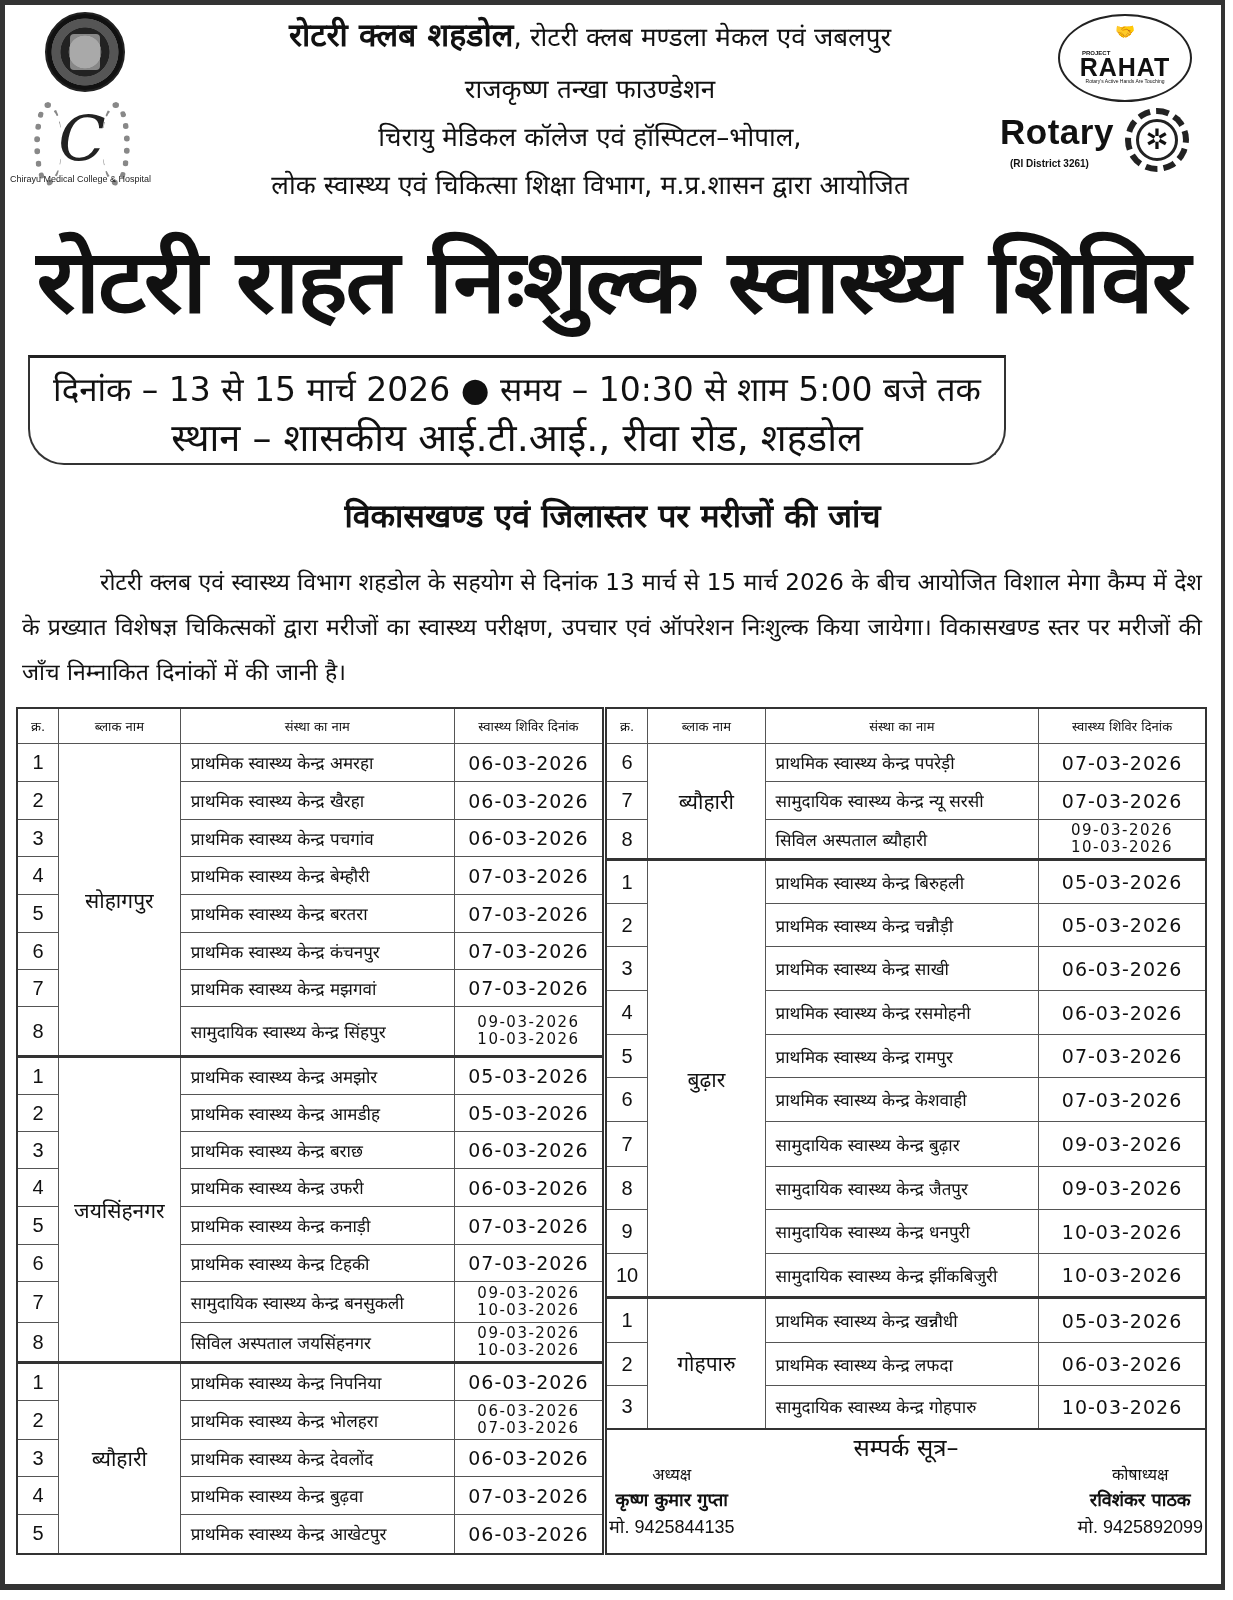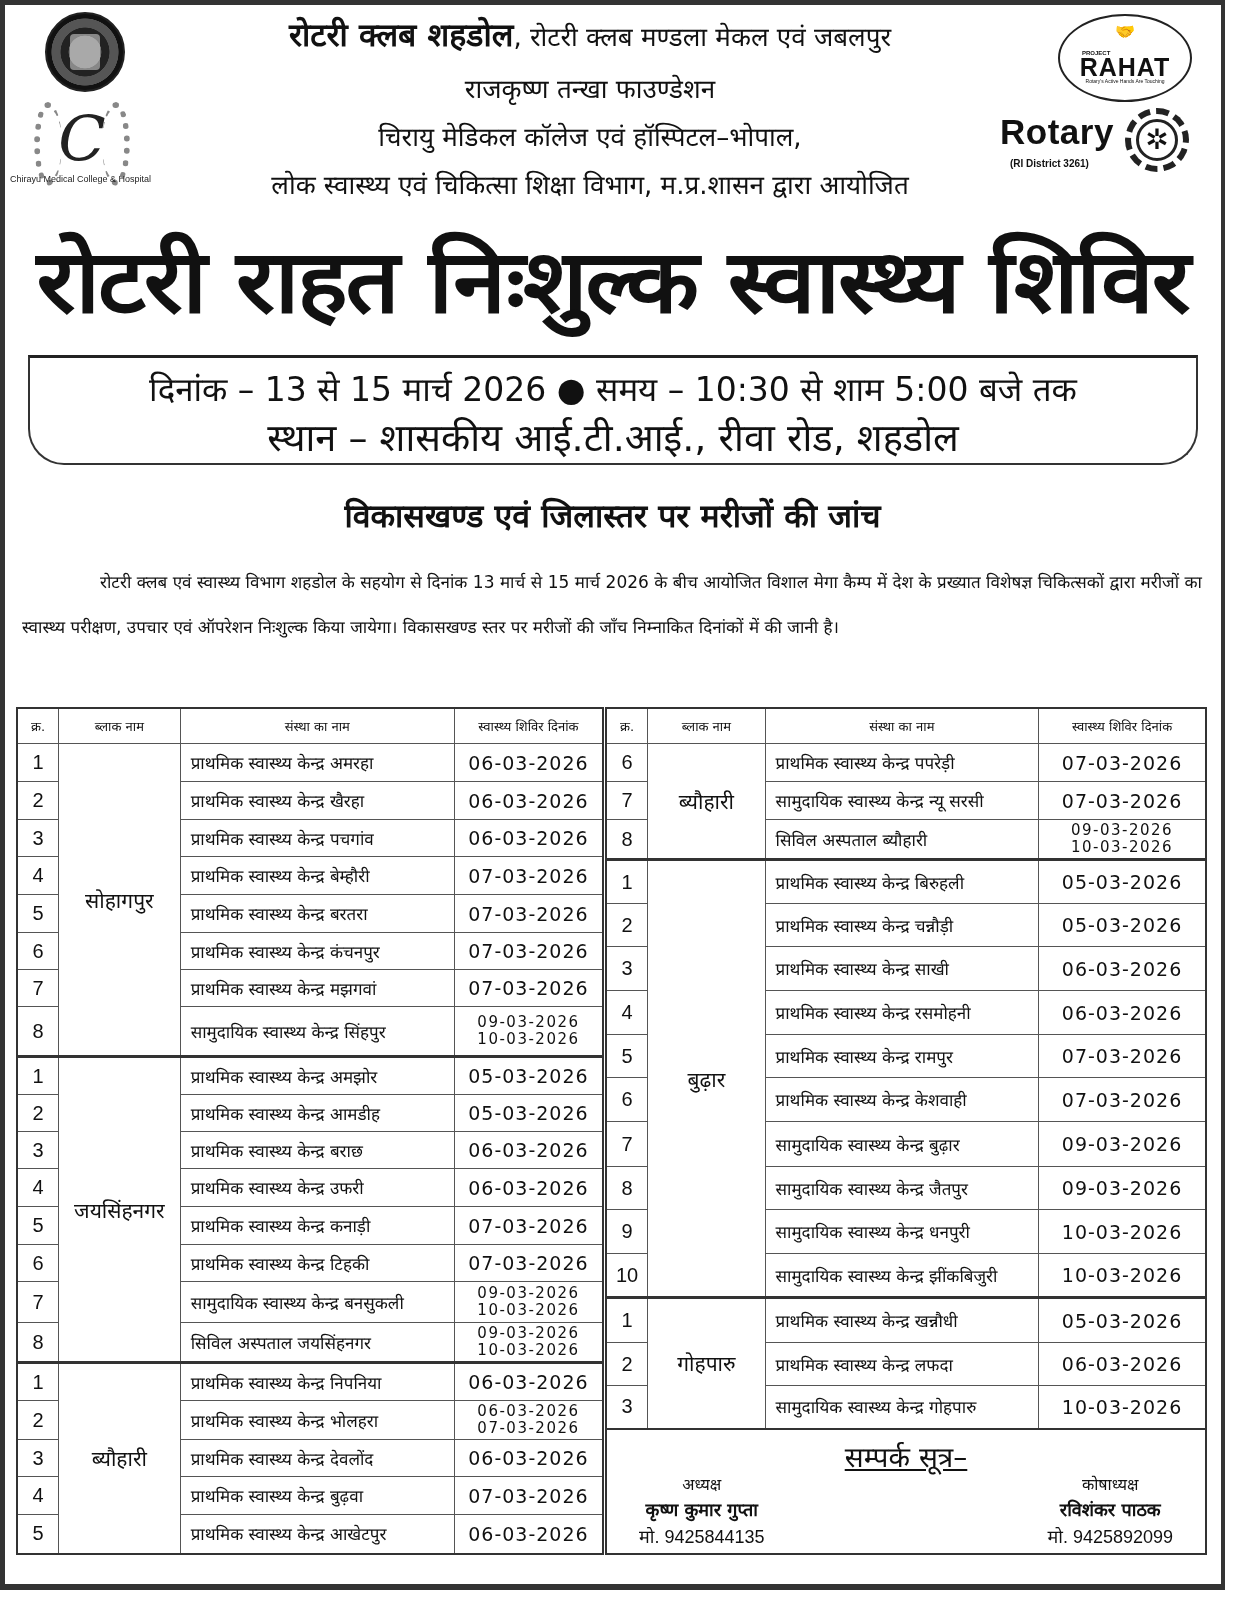--- a/index.html
+++ b/index.html
@@ -22,40 +22,40 @@
   .rahat .tag { font-size:5px; font-family:"Liberation Sans", sans-serif; }
   .rahat .hands { position:absolute; top:6px; font-size:16px; color:#444; }
   .rotary-word { position:absolute; left:1000px; top:112px; font-size:35px; font-weight:bold; font-family:"Liberation Sans", sans-serif; letter-spacing:0.5px; }
   .rotary-dist { position:absolute; left:1010px; top:158px; font-size:10px; font-weight:bold; font-family:"Liberation Sans", sans-serif; }
   .wheel { left:1125px; top:108px; width:64px; height:64px; border-radius:50%; border:6px dashed #222; box-sizing:border-box; }
   .wheel .in { width:36px; height:36px; border-radius:50%; border:3px solid #222; position:relative; display:flex; align-items:center; justify-content:center; }
   .wheel .in::before { content:"✲"; font-size:28px; line-height:28px; }
   .hdr-line { position:absolute; left:140px; width:900px; text-align:center; white-space:nowrap; font-size:26px; line-height:34px; }
   .hdr-line b { font-size:32px; font-weight:900; }
   .title { position:absolute; left:0; width:1225px; top:222px; text-align:center; font-size:88px; font-weight:900; line-height:120px; letter-spacing:-2px; transform:scaleX(1.08); transform-origin:center; }
-  .datebox { position:absolute; left:28px; top:355px; width:1170px; height:110px; border:2px solid #333; border-top:3px solid #222; border-radius:0 0 36px 36px; box-sizing:border-box; text-align:center; }
+  .datebox { position:absolute; left:28px; top:355px; width:978px; height:110px; border:2px solid #333; border-top:3px solid #222; border-radius:0 0 36px 36px; box-sizing:border-box; text-align:center; }
   .datebox .l1 { font-size:33px; line-height:48px; margin-top:8px; }
   .datebox .l2 { font-size:38px; line-height:48px; }
   .subtitle { position:absolute; left:0; width:1225px; top:488px; text-align:center; font-size:32px; font-weight:900; line-height:56px; }
-  .para { position:absolute; left:22px; top:560px; width:1180px; font-size:17px; line-height:45px; text-align:justify; text-align-last:left; }
+  .para { position:absolute; left:22px; top:560px; width:1180px; font-size:23px; line-height:45px; text-align:justify; text-align-last:left; }
   .para .indent { display:inline-block; width:78px; }
   table { border-collapse:collapse; position:absolute; }
   td, th { border:1.5px solid #555; font-weight:normal; padding:0; font-size:18px; }
   th { height:34px; font-size:13px; }
   .tl { left:16px; top:707px; width:588px; border:2.5px solid #333; }
   .tr { left:605px; top:707px; width:602px; border:2.5px solid #333; }
   td.n { text-align:center; font-family:"Liberation Sans", sans-serif; font-size:20px; }
   td.blk { text-align:center; font-size:21px; vertical-align:middle; }
   td.inst { padding-left:10px; font-size:17px; white-space:nowrap; }
   td.dt { text-align:center; font-family:"DejaVu Sans", sans-serif; font-size:19px; letter-spacing:1px; white-space:nowrap; }
   td.dt.two { font-size:15px; line-height:17px; letter-spacing:1.5px; }
   tr.grp td { border-top:3px solid #333; }
   .contact { position:absolute; left:605px; top:1430px; width:602px; height:125px; border:2.5px solid #333; border-top:none; box-sizing:border-box; text-align:center; }
-  .contact .head { font-size:28px; line-height:30px; margin-top:13px;text-decoration:underline; }
-  .contact .cols { display:flex; justify-content:space-between; padding:0 32px; }
+  .contact .head { font-size:24px; line-height:30px; margin-top:3px; }
+  .contact .cols { display:flex; justify-content:space-between; padding:0 2px; }
   .contact .col { text-align:center; }
   .contact .role { font-size:16px; line-height:24px; }
   .contact .nm { font-size:18px; font-weight:bold; line-height:26px; }
   .contact .ph { font-size:18px; line-height:28px; font-family:"Liberation Sans", sans-serif; }
 </style>
 </head>
 <body>
 
 <div class="frame"></div>
 

